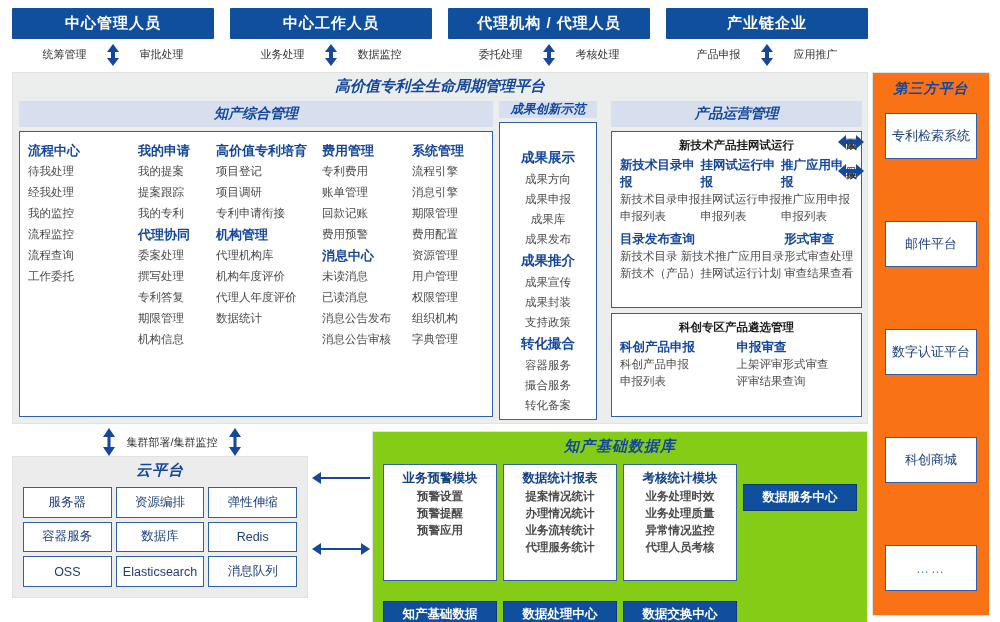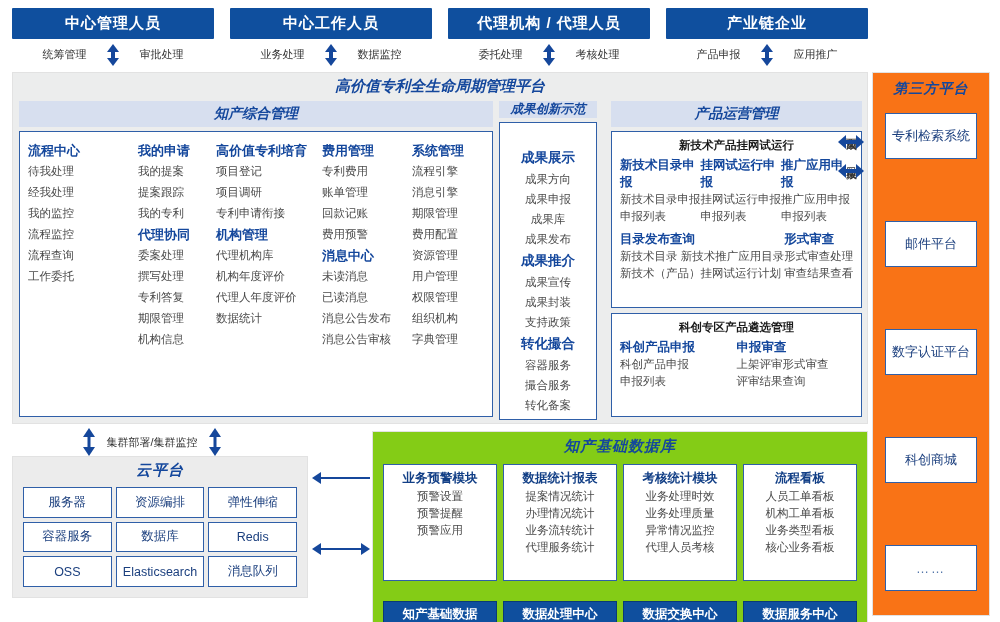--- a/index.html
+++ b/index.html
@@ -86,21 +86,21 @@
          background:#f97316;border:1px solid #e2e2e2;}
   .third-title{height:30px;line-height:30px;text-align:center;font-size:14px;
      font-weight:bold;font-style:italic;color:#14479c;letter-spacing:1px;}
   .third-list{position:absolute;left:12px;right:12px;top:40px;bottom:24px;
      display:flex;flex-direction:column;justify-content:space-between;}
   .third-item{height:44px;background:#fff;border:1px solid #2f5fa8;
      color:#1b3f7e;font-size:13px;}
   .third-item.dots{color:#5577aa;letter-spacing:2px;}
 
   
-  .cluster{position:absolute;left:4px;top:428px;width:296px;height:28px;
+  .cluster{position:absolute;left:24px;top:428px;width:296px;height:28px;
       display:flex;align-items:center;justify-content:center;gap:10px;}
   .cluster .lbl{font-size:11px;color:#333;}
   .vArrow2{width:14px;height:28px;position:relative;}
   .vArrow2:before,.vArrow2:after{content:"";position:absolute;left:50%;
       transform:translateX(-50%);width:0;height:0;border-left:6px solid transparent;
       border-right:6px solid transparent;}
   .vArrow2:before{top:0;border-bottom:9px solid #15479b;}
   .vArrow2:after{bottom:0;border-top:9px solid #15479b;}
   .vArrow2 i{position:absolute;left:50%;top:7px;transform:translateX(-50%);
       width:3px;height:14px;background:#15479b;}
@@ -133,21 +133,21 @@
   .db{position:absolute;left:372px;top:431px;width:496px;height:208px;
       background:#84cc16;border:1px solid #e2e2e2;}
   .db-title{height:28px;line-height:28px;text-align:center;font-size:15px;
      font-weight:bold;font-style:italic;color:#14479c;letter-spacing:1px;}
   .db-cols{position:absolute;left:10px;right:10px;top:32px;bottom:10px;
      display:flex;gap:6px;}
   .db-col{flex:1;display:flex;flex-direction:column;}
   .db-card{flex:1;background:#fff;border:1px solid #2f5fa8;padding:4px 0 16px 0;
      text-align:center;box-sizing:border-box;}
   .db-h{color:#123f86;font-weight:bold;font-size:12.5px;line-height:19px;}
-  .db-i{color:#4a4a4a;font-size:11.5px;line-height:17px;}
+  .db-i{color:#4a4a4a;font-size:11.5px;line-height:17px;font-weight:bold;}
   .db-foot{height:25px;margin-top:20px;background:#0f4f9e;color:#fff;font-weight:bold;
      font-size:12.5px;border:1px solid #0a3a76;}
 </style>
 </head>
 <body>
 
 <div class="canvas">
 
   <div class="roles" id="roleBar">
       <div class="role-col">
@@ -432,25 +432,18 @@
           <div class="db-card">
             <div class="db-h">考核统计模块</div>
             <div class="db-i">业务处理时效</div>
             <div class="db-i">业务处理质量</div>
             <div class="db-i">异常情况监控</div>
             <div class="db-i">代理人员考核</div>
           </div>
           <div class="db-foot ctr">数据交换中心</div>
         </div>
         <div class="db-col">
-          <div class="db-card">
-            <div class="db-h">流程看板</div>
-            <div class="db-i">人员工单看板</div>
-            <div class="db-i">机构工单看板</div>
-            <div class="db-i">业务类型看板</div>
-            <div class="db-i">核心业务看板</div>
-          </div>
           <div class="db-foot ctr">数据服务中心</div>
         </div>
       </div>
   </div>
 
 </div>
 
 </body></html>

